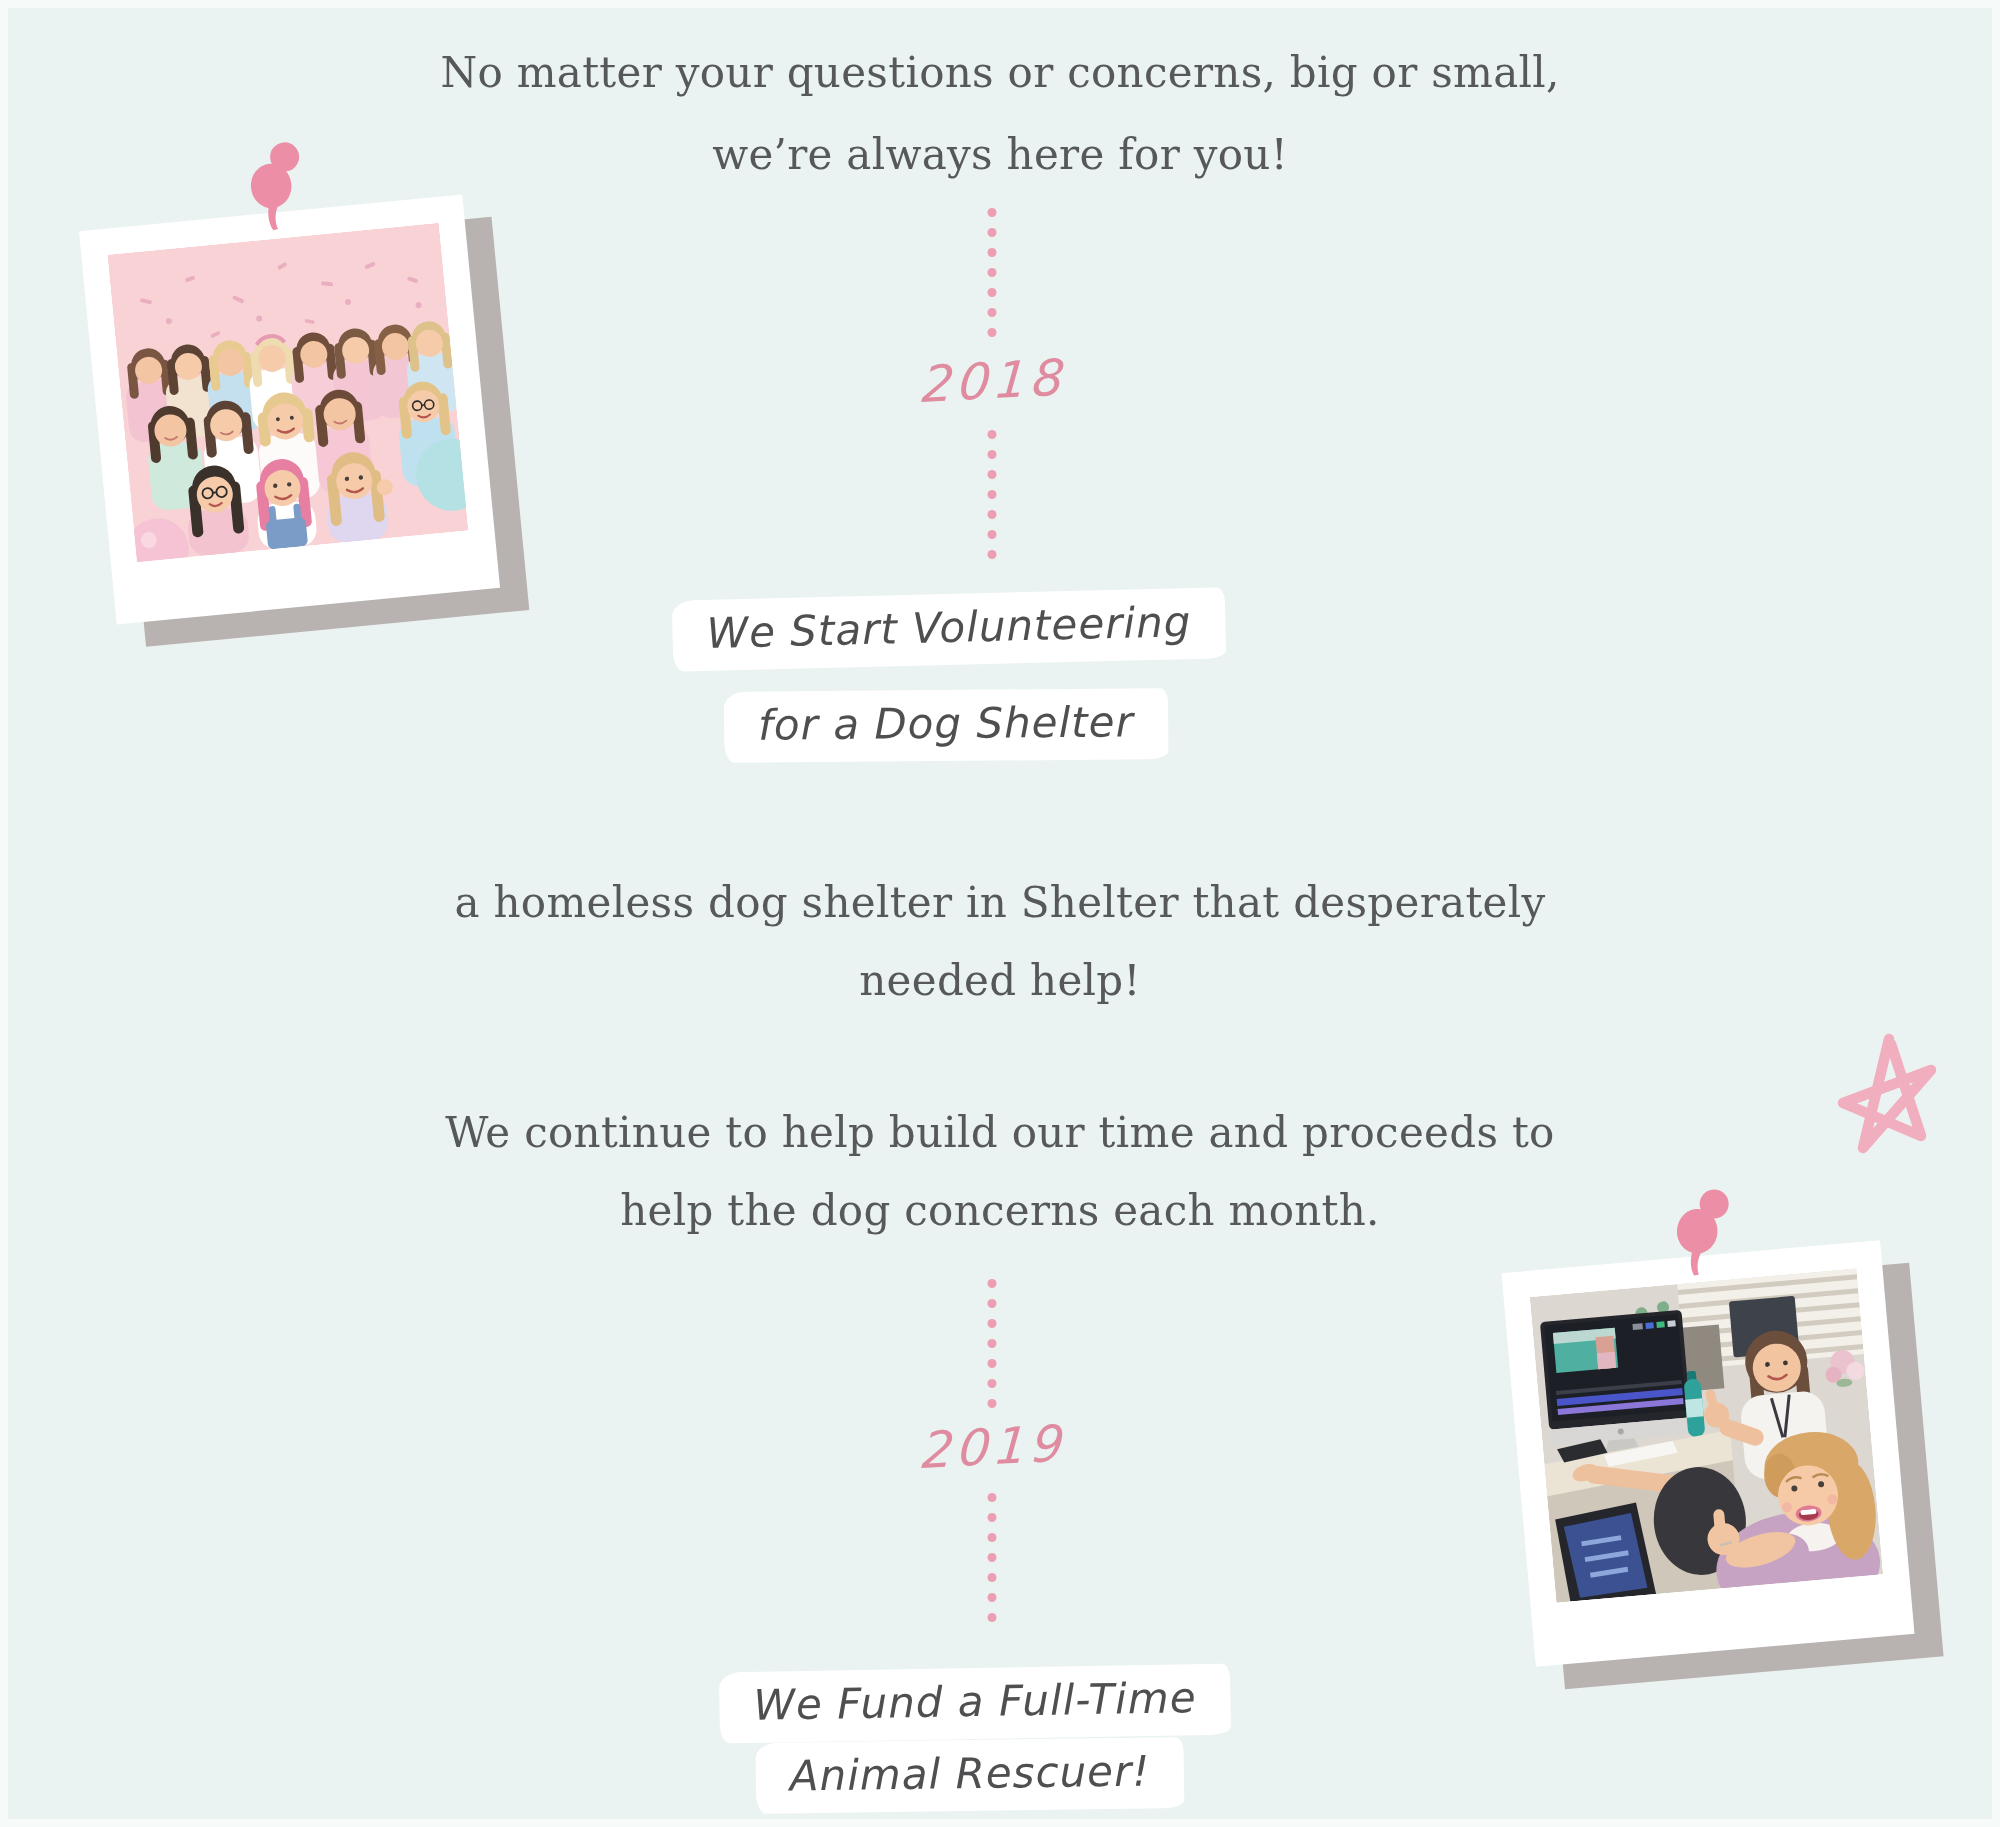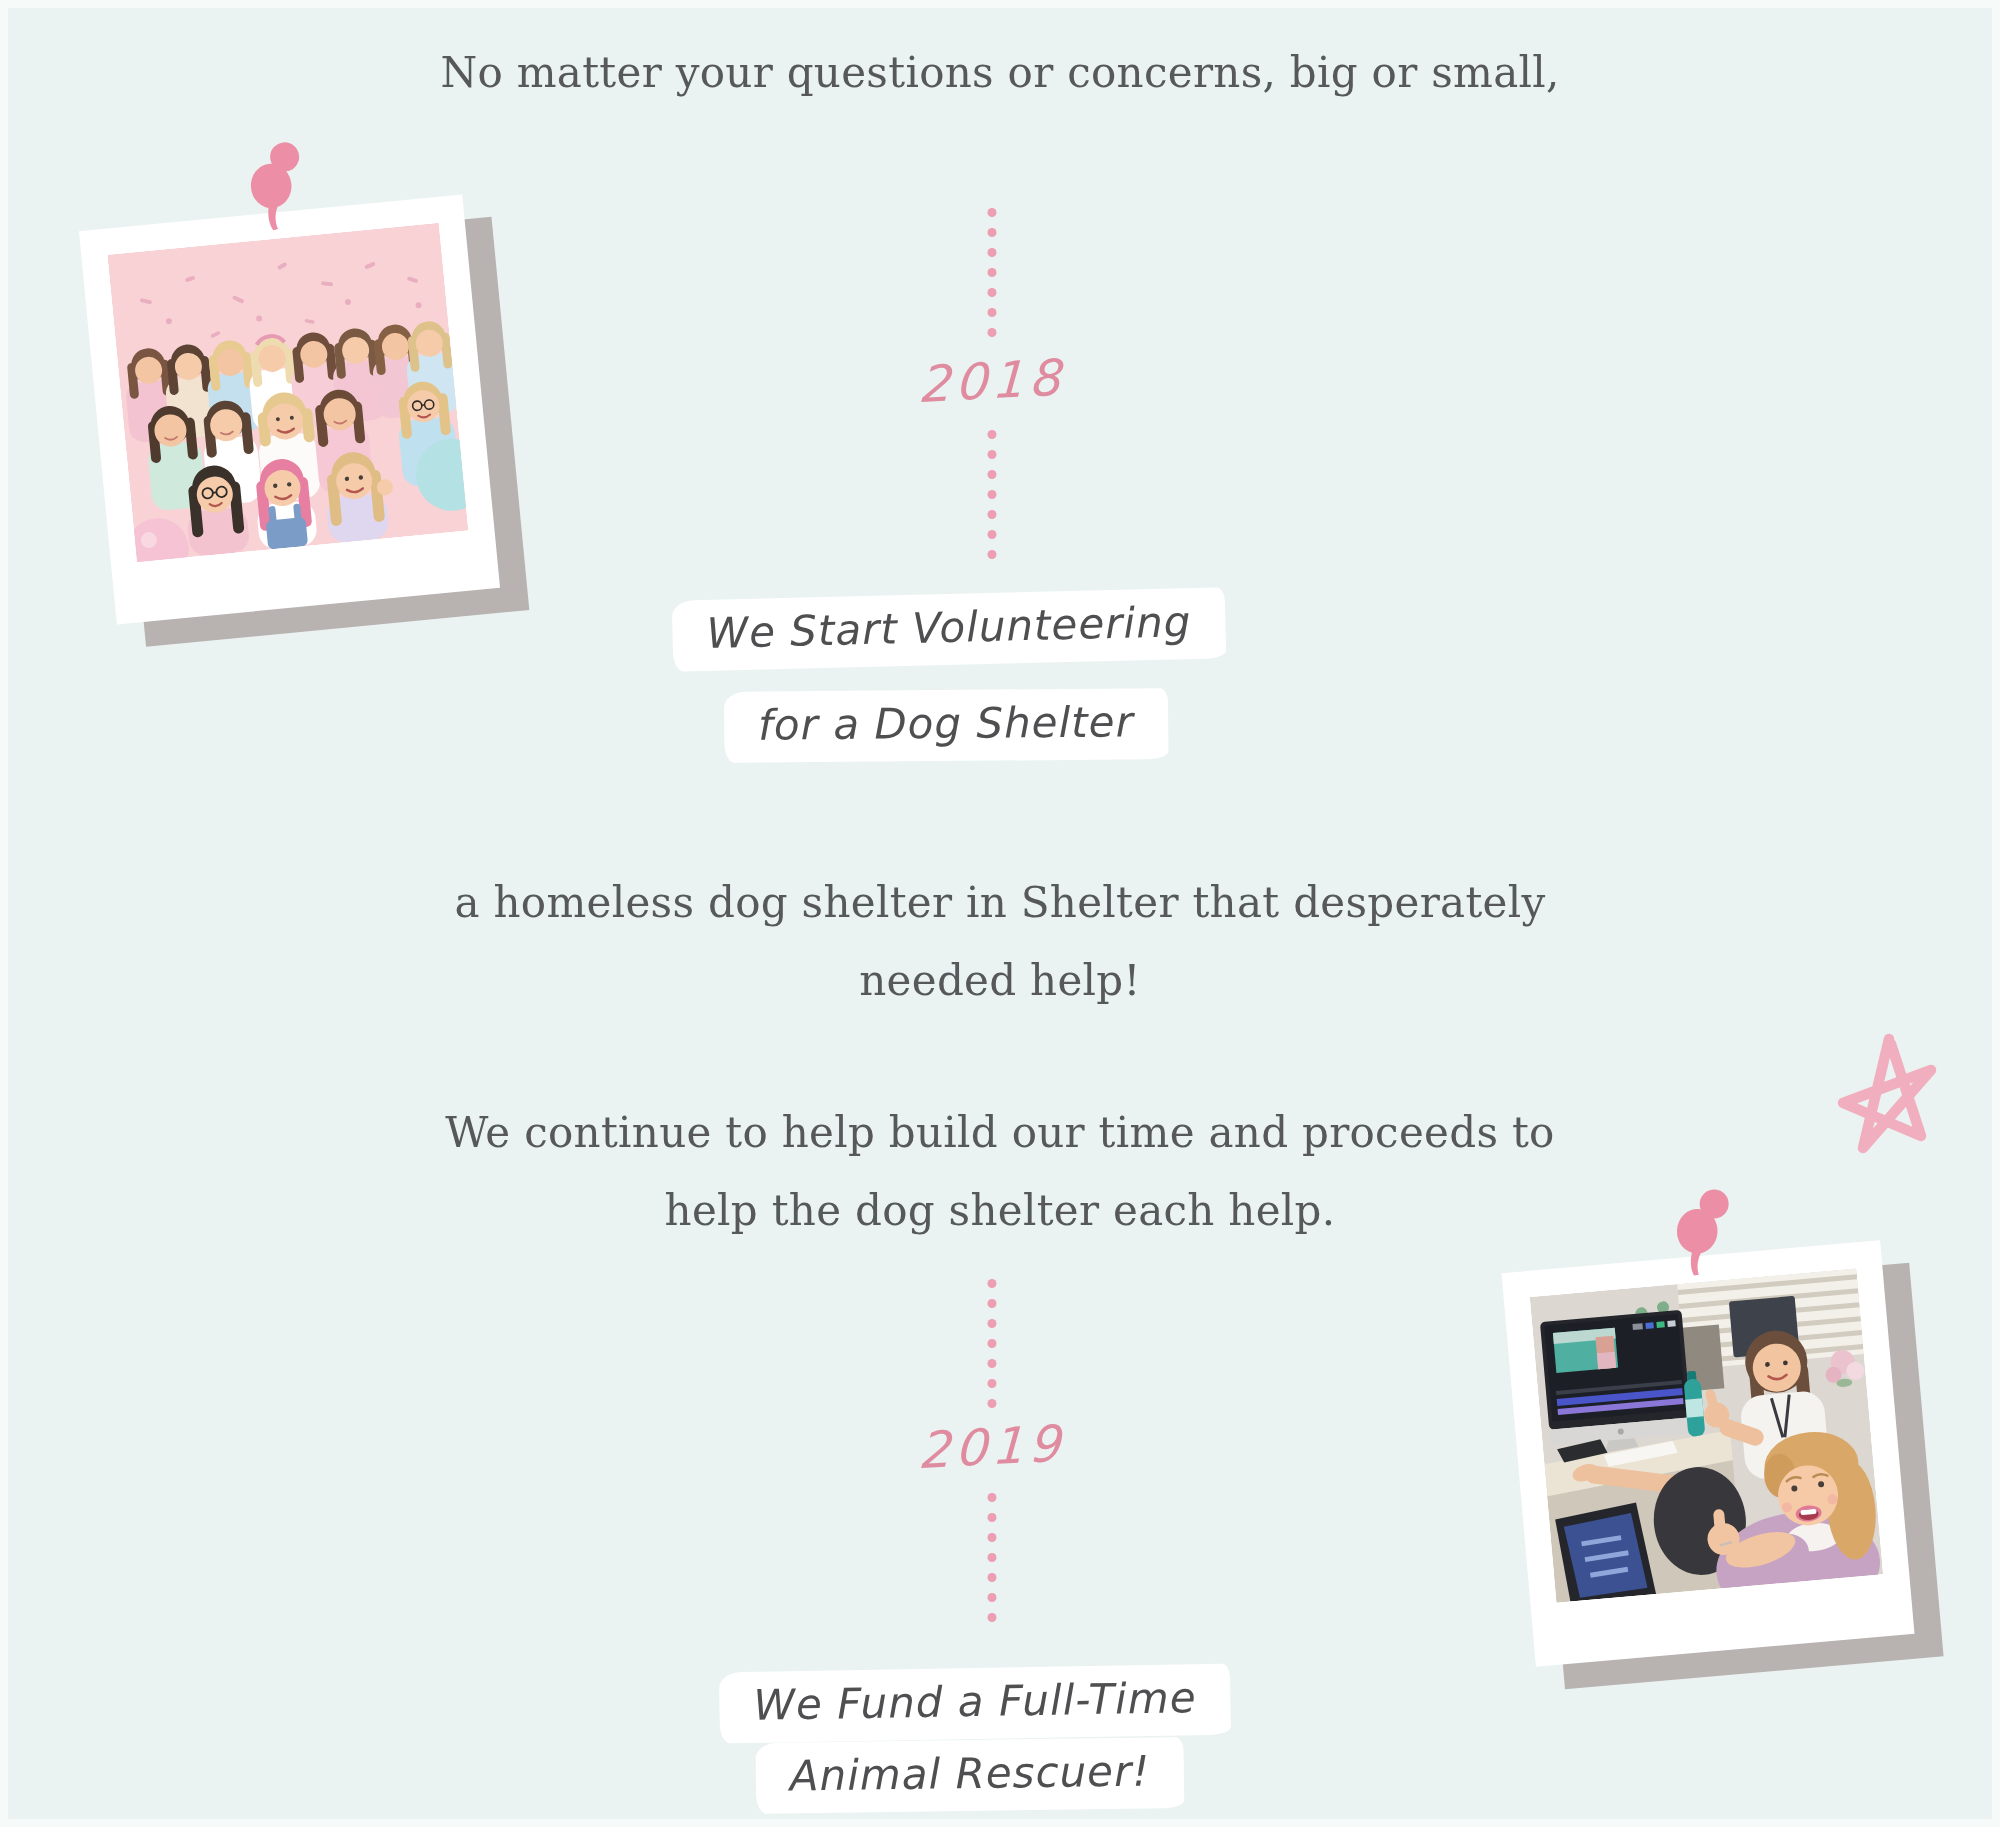--- a/index.html
+++ b/index.html
@@ -46,20 +46,21 @@
   #pin-right{left:1674px;top:1186px;transform:rotate(3deg);}
 
   .star{position:absolute;left:1833px;top:1026px;width:114px;height:134px;z-index:1;}
 </style>
 </head>
 <body>
 
 <div class="stage">
 
   <div class="line" style="top:48px">No matter your questions or concerns, big or small,</div>
+  <div class="line" style="top:130px">we’re always here for you!</div>
 
   <div class="polaroid" id="polaroid-left" aria-label="Polaroid photo of the team of women celebrating in front of a pink confetti background">
     <div class="shadow"></div>
     <div class="card">
       <div class="photo">
         <svg viewBox="0 0 333 309" preserveAspectRatio="none">
           <rect width="333" height="309" fill="#f8d2d4"></rect>
           <g fill="#e9aebf">
             <rect x="28" y="48" width="12" height="4" rx="2" transform="rotate(18 34 50)"></rect>
             <rect x="75" y="30" width="10" height="4" rx="2" transform="rotate(-12 80 32)"></rect>
@@ -258,21 +259,21 @@
       <span class="dot"></span>
   </div>
 
   <div class="hl" style="--r:-1.4deg;left:949px;top:594px">We Start Volunteering</div>
   <div class="hl" style="--r:-0.5deg;left:946px;top:690px">for a Dog Shelter</div>
 
   <div class="line" style="top:878px">a homeless dog shelter in Shelter that desperately</div>
   <div class="line" style="top:956px">needed help!</div>
 
   <div class="line" style="top:1108px">We continue to help build our time and proceeds to</div>
-  <div class="line" style="top:1186px">help the dog shelter each help.</div>
+  <div class="line" style="top:1186px">help the dog concerns each month.</div>
 
   <div class="dots" style="left:992px;top:1279px">
     <span class="dot"></span>
       <span class="dot"></span>
       <span class="dot"></span>
       <span class="dot"></span>
       <span class="dot"></span>
       <span class="dot"></span>
       <span class="dot"></span>
   </div>

